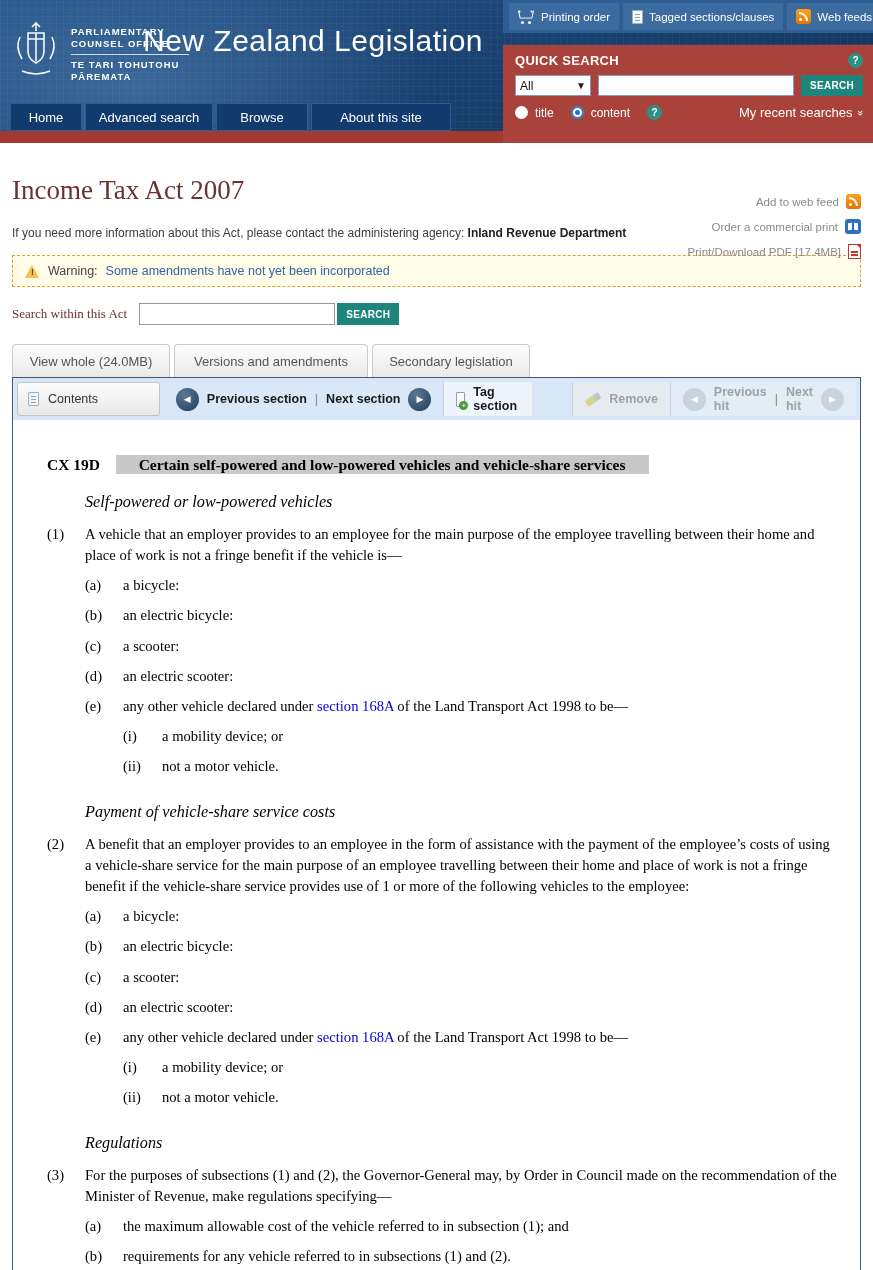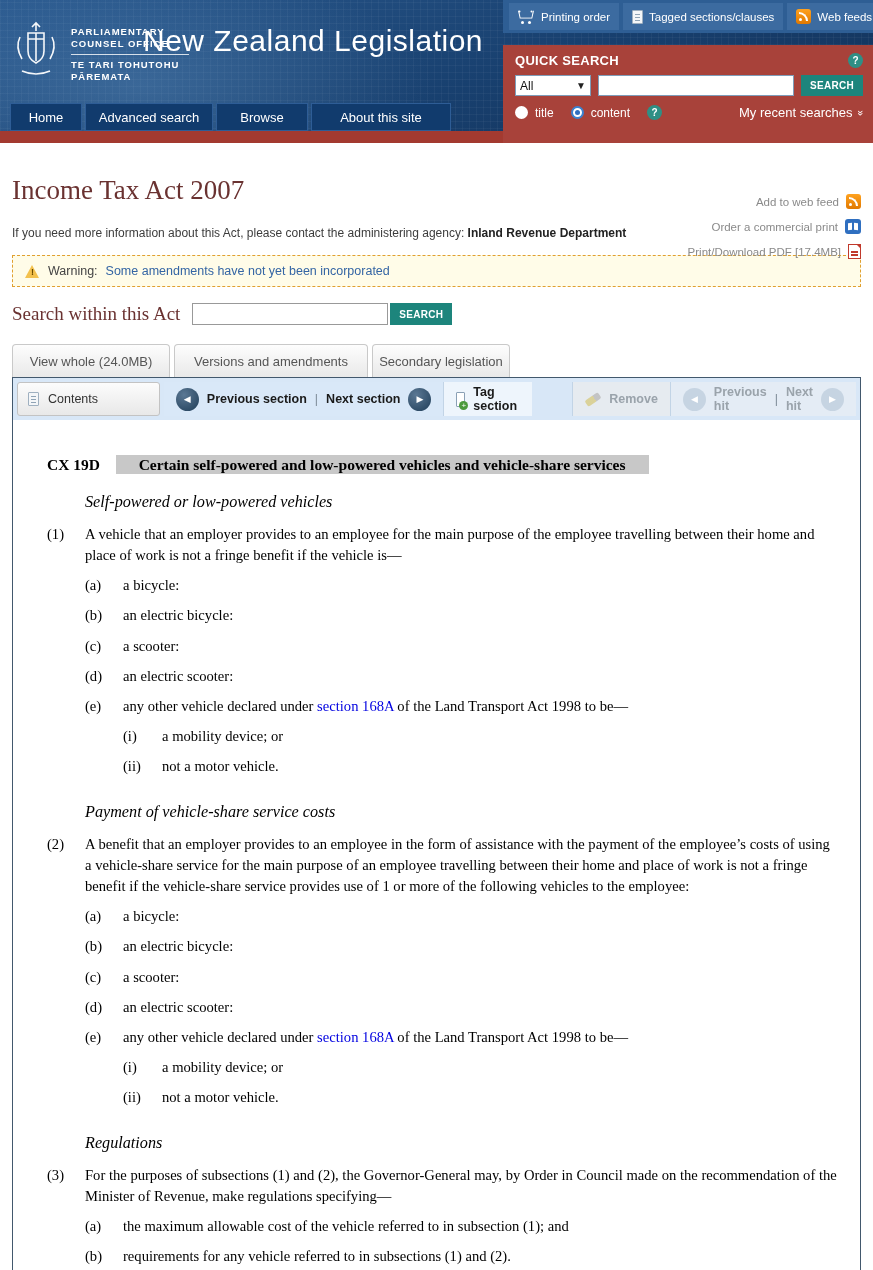--- a/index.html
+++ b/index.html
@@ -105,32 +105,32 @@
 
   .warning-box{ margin-top:15px; background:#fffce8; border:1px dashed #e0a030; padding:8px 12px;
     display:flex; align-items:center; gap:8px; font-size:12.5px; color:#444; }
   .warning-box a{ color:#3465a4; text-decoration:none; }
   .icon-warn{ width:15px; height:13px; position:relative; display:inline-block; }
   .icon-warn::before{ content:''; position:absolute; left:0; top:0; border-style:solid; border-width:0 7.5px 13px 7.5px;
     border-color:transparent transparent #f3c14e transparent; }
   .icon-warn::after{ content:'!'; position:absolute; left:0; top:2px; width:15px; text-align:center; font-size:9px; font-weight:bold; color:#6b4a00; }
 
   .search-within{ margin-top:16px; display:flex; align-items:center; }
-  .sw-label{ font-family:"Liberation Serif", serif; color:#6a3231; font-size:19px; margin-right:12px; }
+  .sw-label{ font-family:"Liberation Serif", serif; color:#6a3231; font-size:13px; margin-right:12px; }
   .sw-input{ width:196px; height:22px; border:1px solid #999; padding:0 4px; font-size:12px; }
   .sw-btn{ margin-left:2px; height:22px; }
 
   
   .tabs{ display:flex; gap:4px; margin-top:19px; }
   .tab{ height:33px; display:flex; align-items:center; justify-content:center; font-size:13px;
     border-radius:4px 4px 0 0; cursor:pointer; }
   .tab.active{ width:180px; justify-content:flex-start; padding-left:16px; color:#fff; font-weight:bold;
     background:linear-gradient(#56708a, #1b3a57 70%, #16314a); }
   .tab.inactive{ background:linear-gradient(#fdfdfd,#e9e9e9); border:1px solid #c9c9c9; border-bottom:none; color:#555; }
-  .tab-whole{ width:158px; } .tab-versions{ width:194px; } .tab-secondary{ width:138px; }
+  .tab-whole{ width:158px; } .tab-versions{ width:194px; } .tab-secondary{ width:158px; }
 
   
   .content-box{ border:1px solid #42586d; margin-bottom:26px; }
   .toolbar{ background:#d8e7f7; display:flex; align-items:stretch; padding:4px; height:42px; }
   .tb-contents{ width:208px; background:linear-gradient(#fcfcfc,#e8e8e8); border:1px solid #c3c3c3; border-radius:3px;
     display:flex; align-items:center; gap:9px; padding-left:10px; font-size:12.5px; color:#333; cursor:pointer; }
   .tb-seg{ display:flex; align-items:center; gap:8px; padding:0 12px; font-size:12.5px; color:#1a1a1a; }
   .seg-sections{ background:#d9e8f8; margin-left:4px; flex:0 0 auto; }
   .seg-tag{ background:#eef5fc; border-left:1px solid #c2d4e6; cursor:pointer; }
   .seg-remove{ background:#e6ebf0; border-left:1px solid #c2d4e6; color:#9aa3ab;margin-left:40px; }

